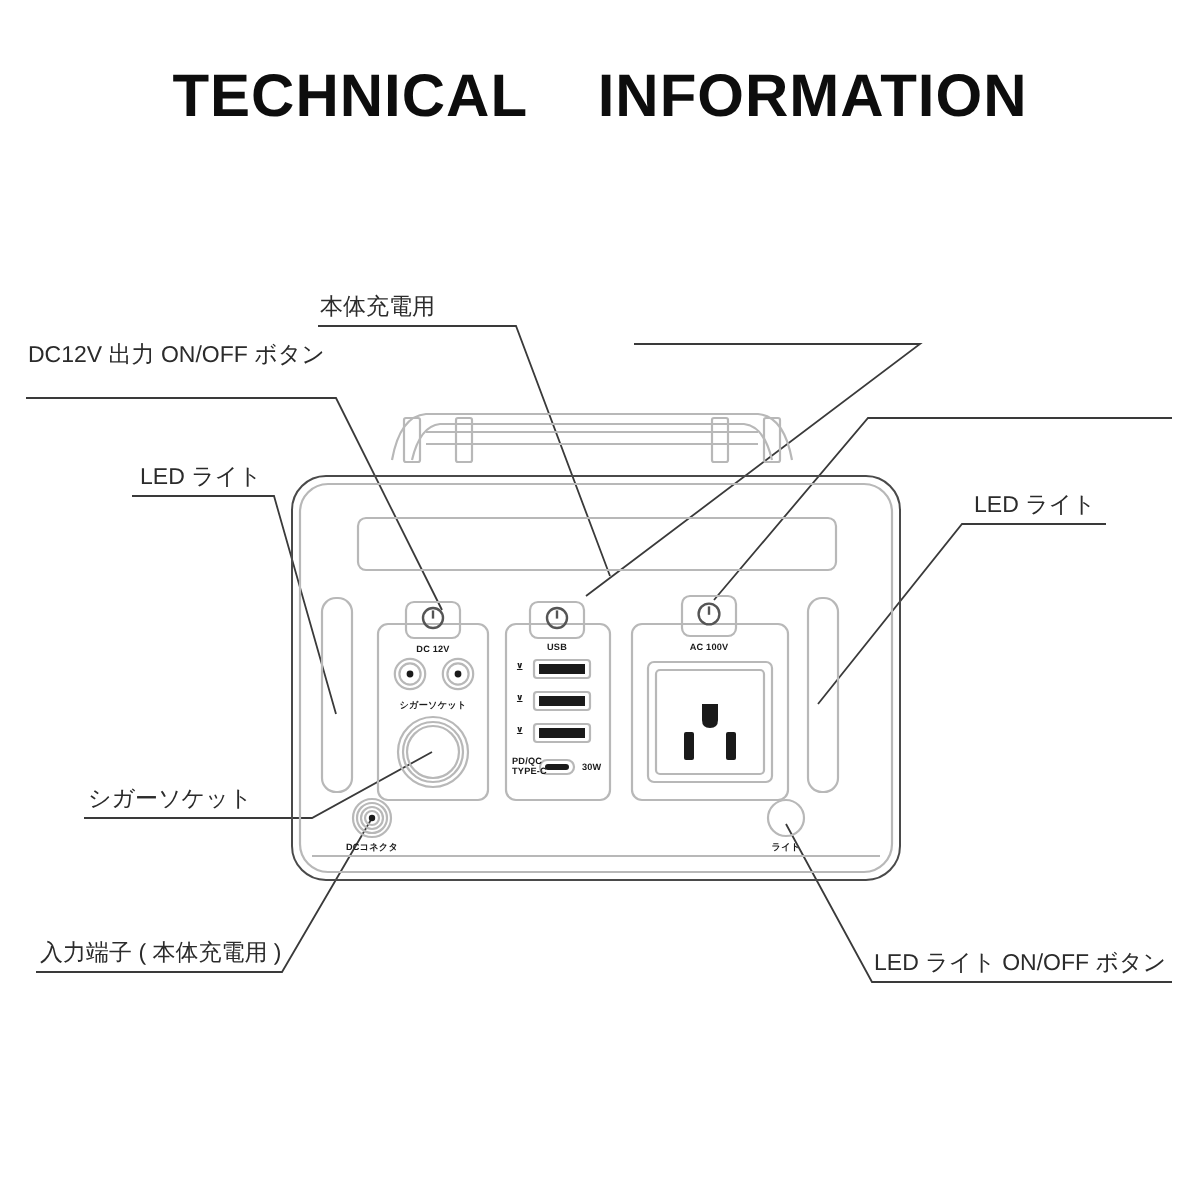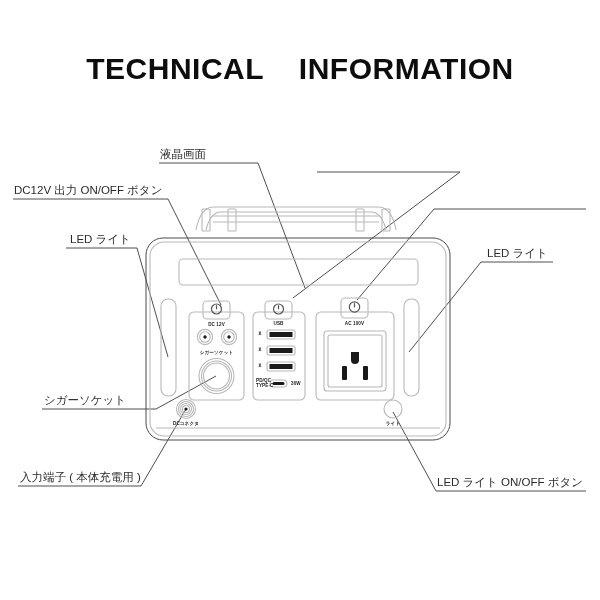--- a/index.html
+++ b/index.html
@@ -6,21 +6,21 @@
   body{
     width:600px;height:600px;
     background:#ffffff;
     font-family:"Liberation Sans","DejaVu Sans",sans-serif;
     overflow:hidden;
     position:relative;
   }
   #stage{position:relative;width:600px;height:600px;}
   #page-title{
     position:absolute;
-    left:0;top:52px;width:600px;
+    left:0;top:32px;width:600px;
     text-align:center;
     font-size:30px;
     font-weight:bold;
     letter-spacing:0.5px;
     color:#0d0d0d;
     font-family:"Liberation Sans","DejaVu Sans",sans-serif;
     white-space:pre;
   }
   svg#diagram{position:absolute;left:0;top:0;width:600px;height:600px;}
   .callout{
@@ -207,22 +207,22 @@
       </g>
 
       <g>
         <circle class="lnl" cx="393" cy="409" r="9"></circle>
       </g>
 
       <path class="lnl" d="M156 428 L440 428"></path>
     </g>
   </svg>
 
-  <div class="callout" style="left:160px;top:148px;">液晶画面</div>
-  <div class="callout" style="left:14px;top:184px;">DC12V 出力 ON/OFF ボタン</div>
+  <div class="callout" style="left:160px;top:148px;">本体充電用</div>
+  <div class="callout" style="left:14px;top:172px;">DC12V 出力 ON/OFF ボタン</div>
   <div class="callout" style="left:70px;top:233px;">LED ライト</div>
   <div class="callout" style="left:487px;top:247px;">LED ライト</div>
   <div class="callout" style="left:44px;top:394px;">シガーソケット</div>
   <div class="callout" style="left:20px;top:471px;">入力端子 ( 本体充電用 )</div>
   <div class="callout" style="left:437px;top:476px;">LED ライト ON/OFF ボタン</div>
 
   <div class="micro ctr" style="left:216.5px;top:322px;">DC  12V</div>
   <div class="micro ctr" style="left:216.5px;top:350px;">シガーソケット</div>
   <div class="micro ctr" style="left:278.5px;top:321px;">USB</div>
   <div class="micro ctr" style="left:354.5px;top:321px;">AC 100V</div>

